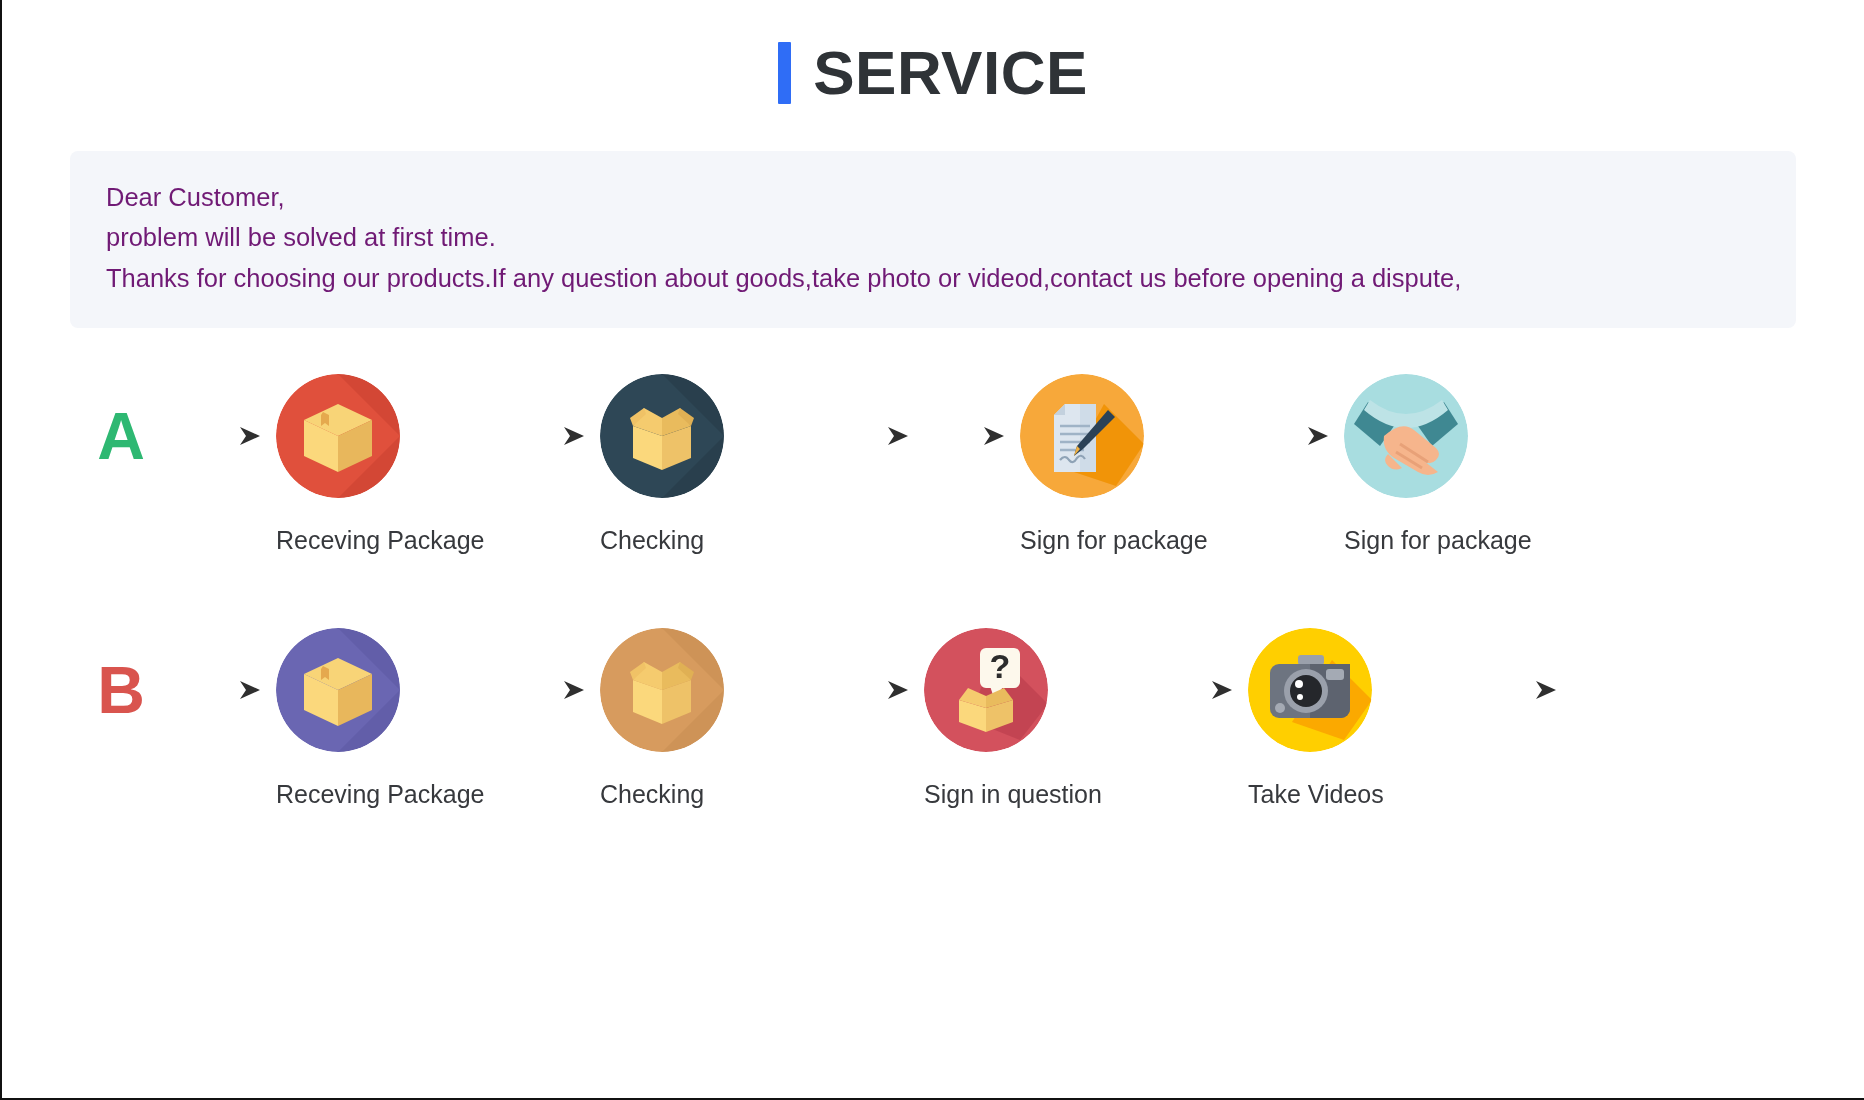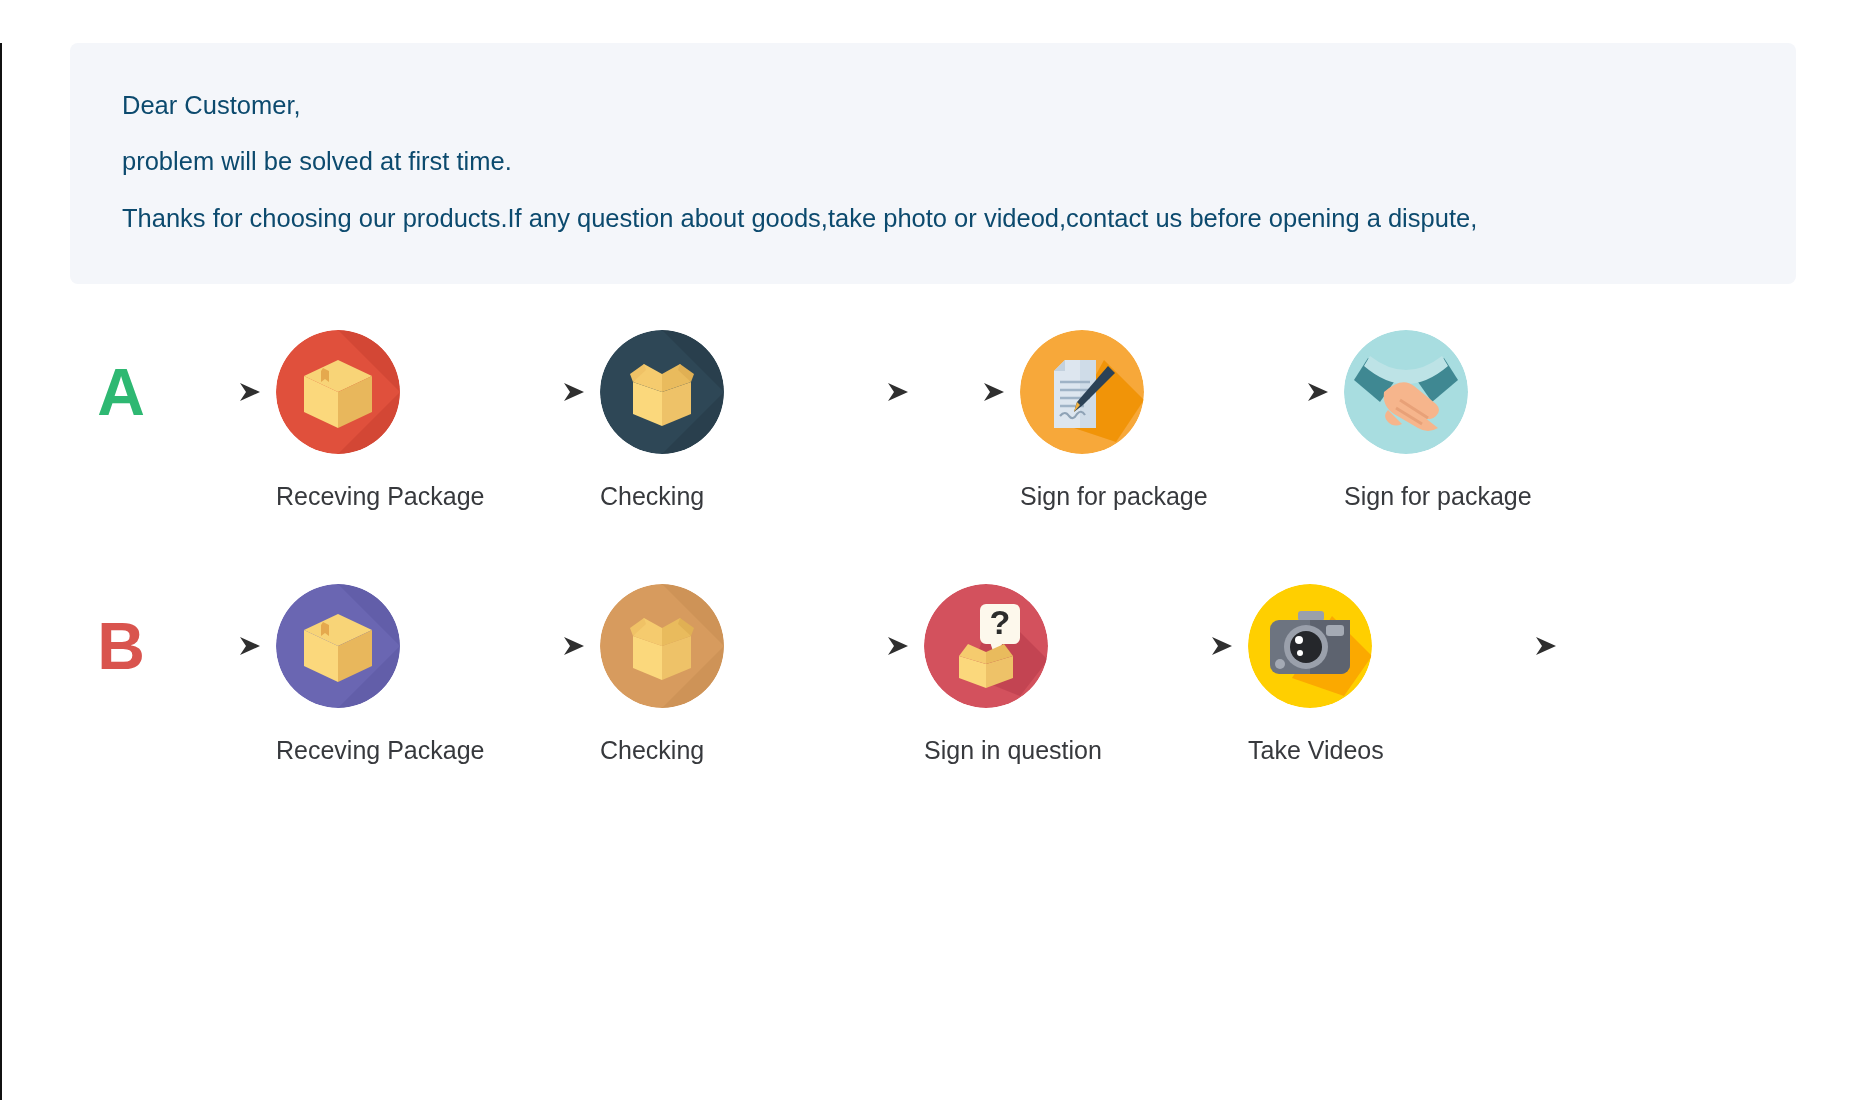--- a/index.html
+++ b/index.html
@@ -51,24 +51,24 @@
 
   
   .notice {
     margin: 43px 68px 0 68px;
     background: #f4f6fa;
     border-radius: 8px;
     padding: 26px 36px 30px 36px;
     box-sizing: border-box;
   }
   .notice p {
-    margin: 16px;
+    margin: 0;
     font-size: 25.5px;
     line-height: 1.58;
-    color: #0c4a6e;
+    color: #701a75;
     font-weight: 400;
   }
 
   
   .flow {
     margin: 0 60px;
     padding-top: 46px;
   }
   .flow-row {
     display: flex;
@@ -125,20 +125,26 @@
     text-align: center;
     max-width: 250px;
     font-weight: 400;
   }
 </style>
 </head>
 <body>
 
 <div class="page">
 
+  <div class="header">
+    <div class="title-wrap">
+      <span class="title-bar" style="background: rgb(47, 109, 246);"></span>
+      <span class="title-text">SERVICE</span>
+    </div>
+  </div>
 
   <div class="notice" style="background: rgb(244, 246, 250);">
     <p>Dear Customer,</p>
     <p>problem will be solved at first time.</p>
     <p>Thanks for choosing our products.If any question about goods,take photo or videod,contact us before opening a dispute,</p>
   </div>
 
   <div class="flow">
 
     <div class="flow-row row-a">

